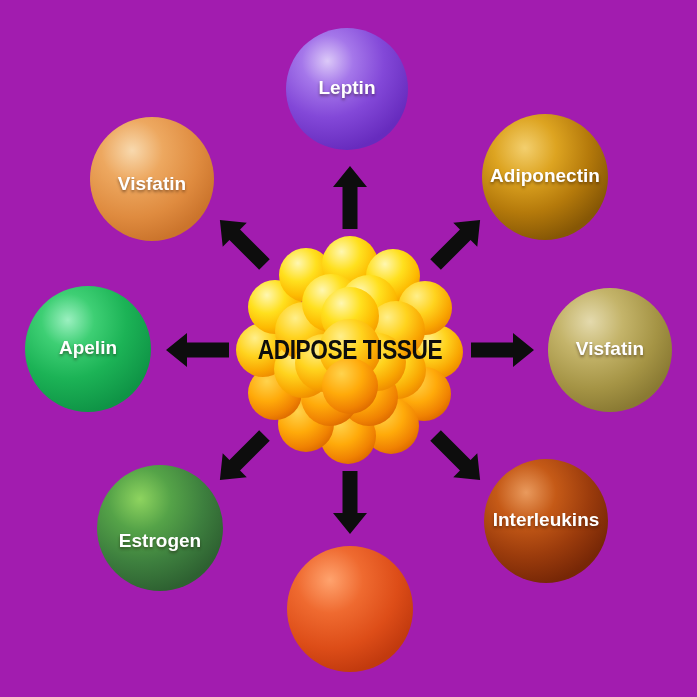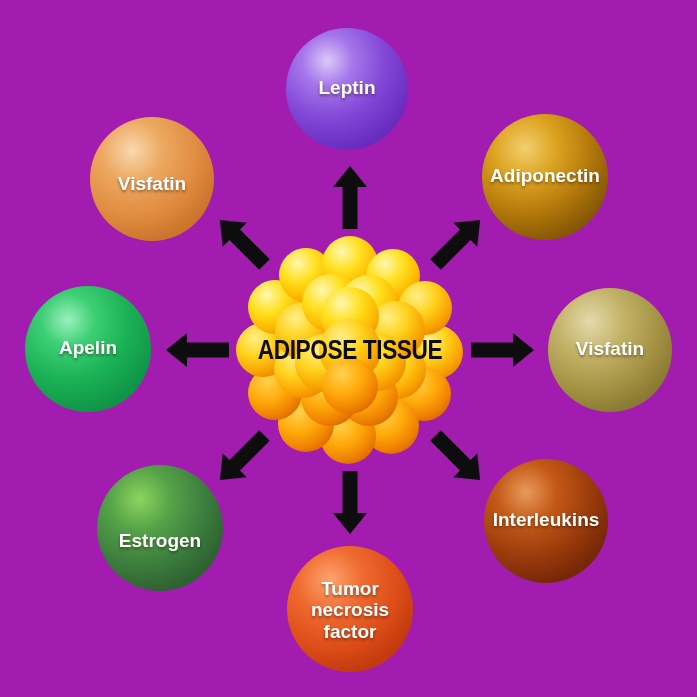--- a/index.html
+++ b/index.html
@@ -167,18 +167,17 @@
       <circle cx="160" cy="528" r="63" fill="url(#gEstrogen)"></circle>
       <circle cx="88" cy="349" r="63" fill="url(#gApelin)"></circle>
       <circle cx="152" cy="179" r="62" fill="url(#gVisfatin)"></circle>
     </g>
   </svg>
 
   <div class="label lbl-leptin">Leptin</div>
   <div class="label lbl-adiponectin">Adiponectin</div>
   <div class="label lbl-resistin">Visfatin</div>
   <div class="label lbl-interleukins">Interleukins</div>
-  <div class="label lbl-tnf">Tumor necrosis factor</div>
   <div class="label lbl-estrogen">Estrogen</div>
   <div class="label lbl-apelin">Apelin</div>
   <div class="label lbl-visfatin">Visfatin</div>
   <div class="label center-label">ADIPOSE TISSUE</div>
 </div>
 
 </body></html>

